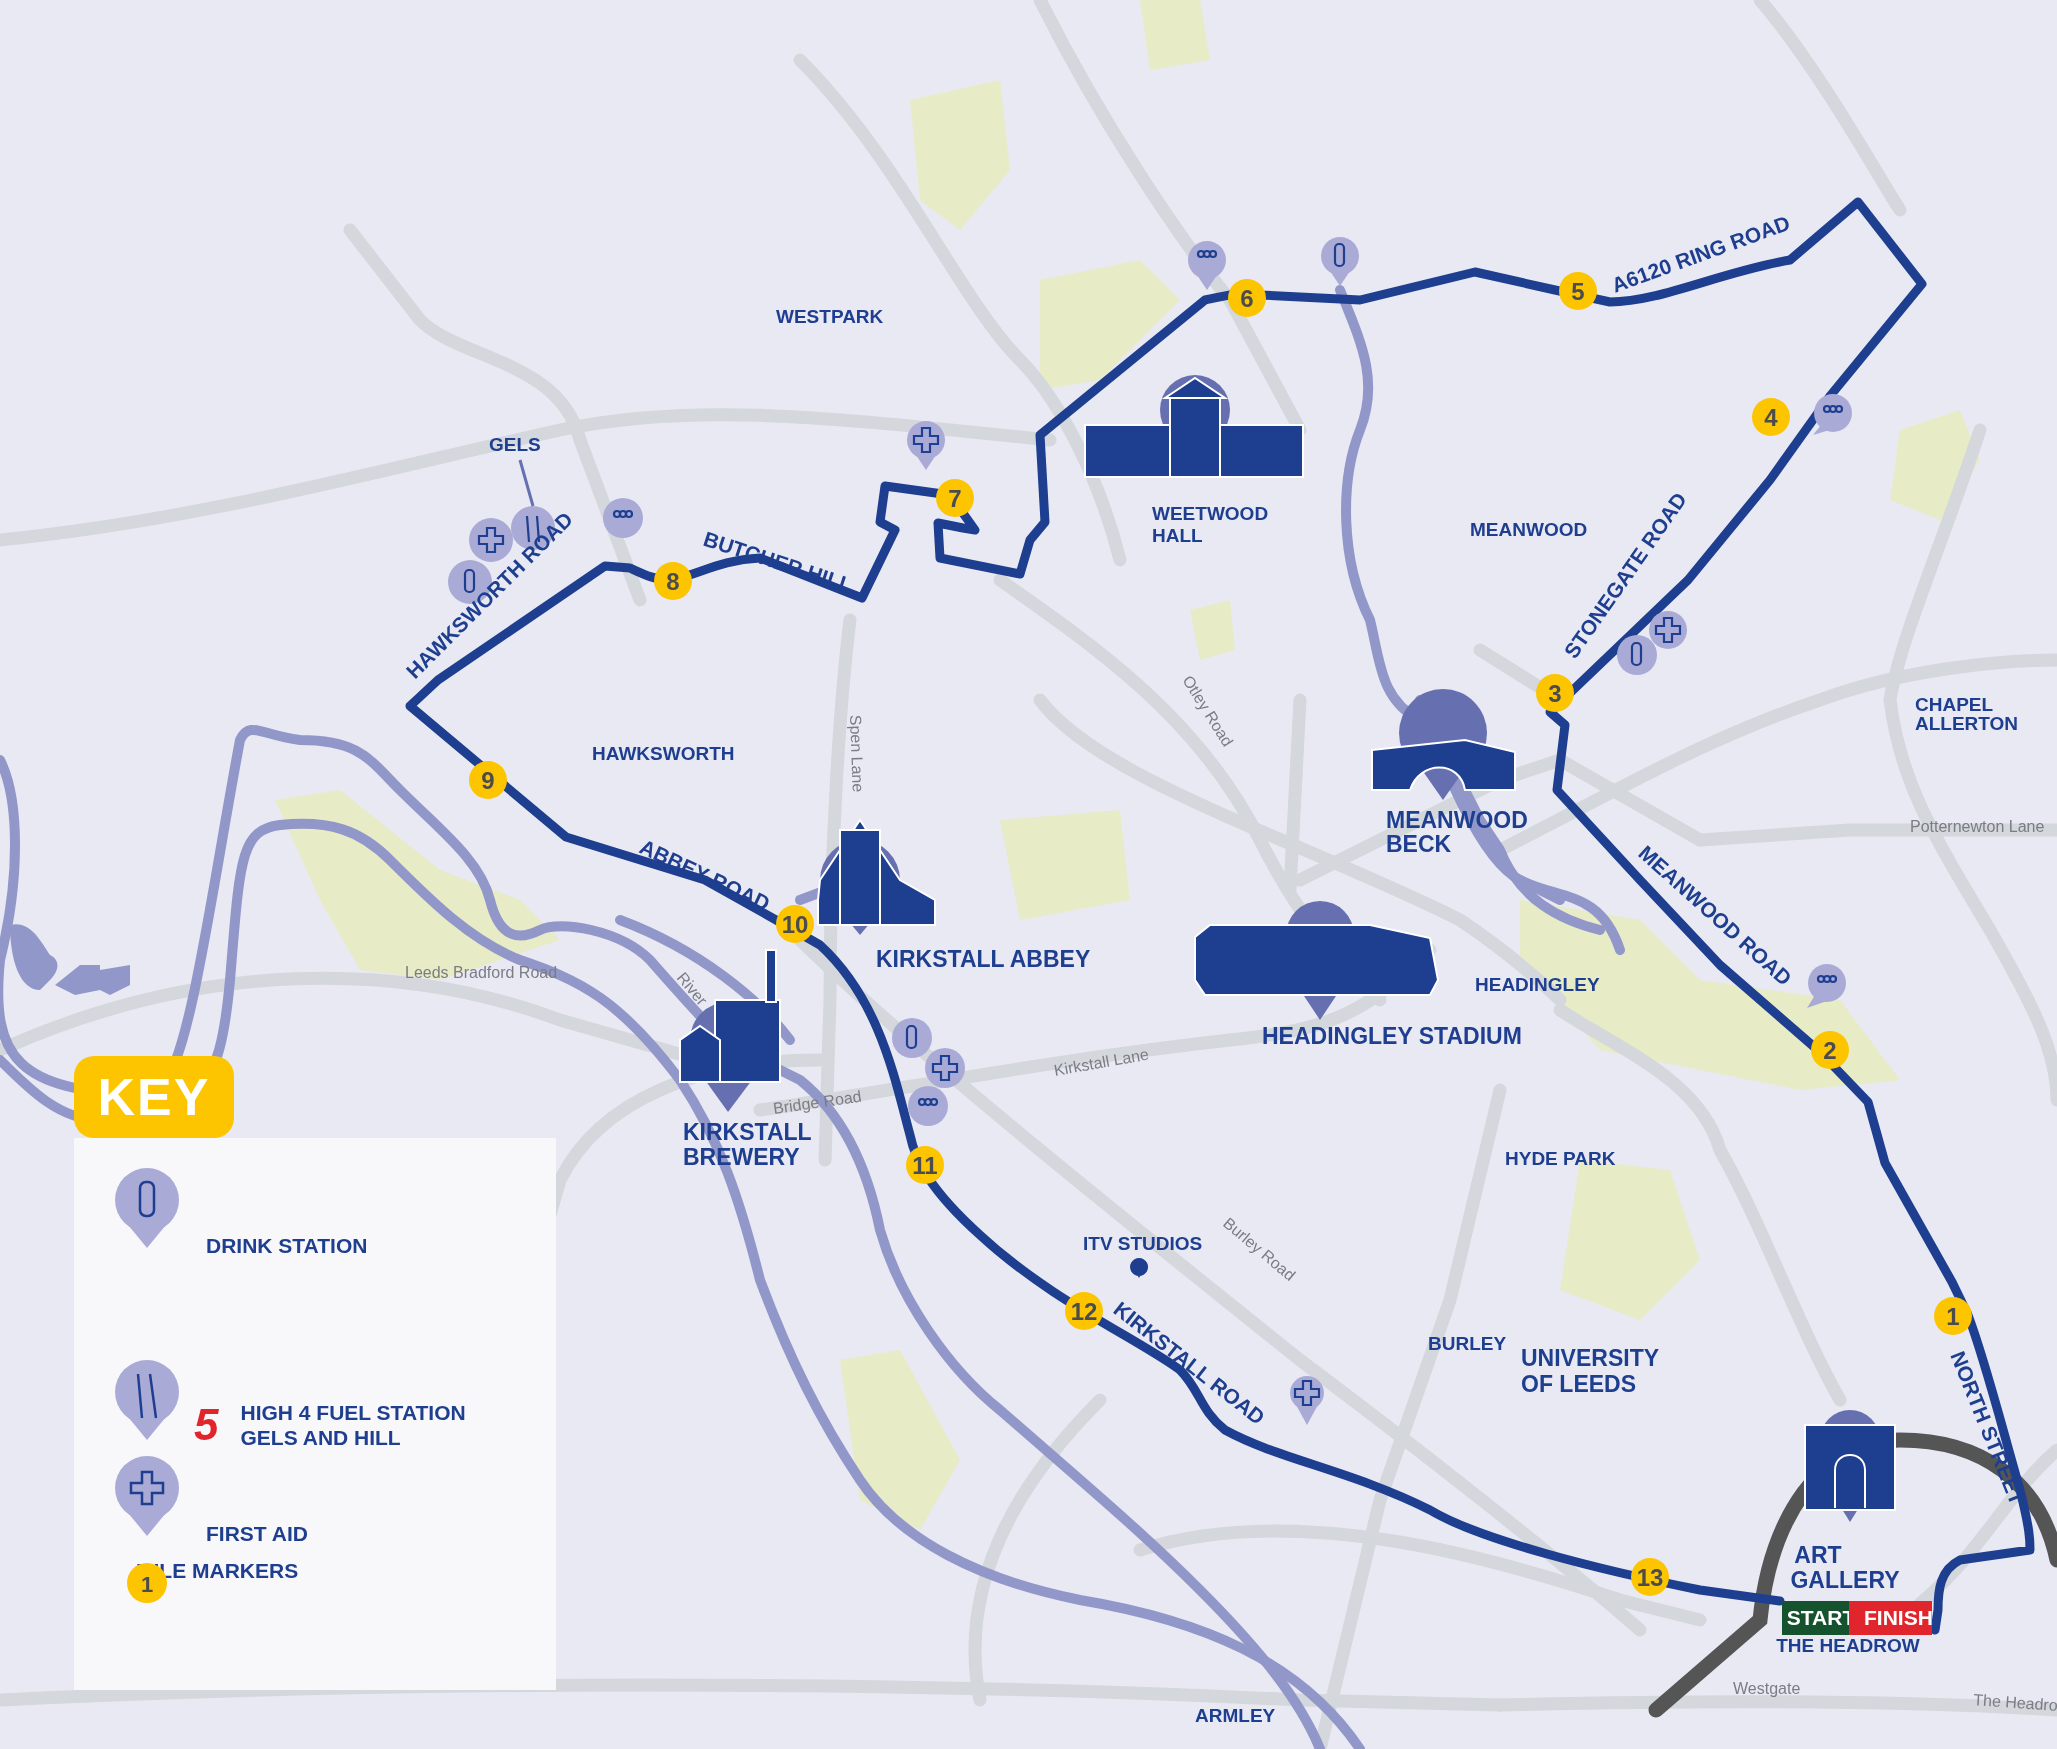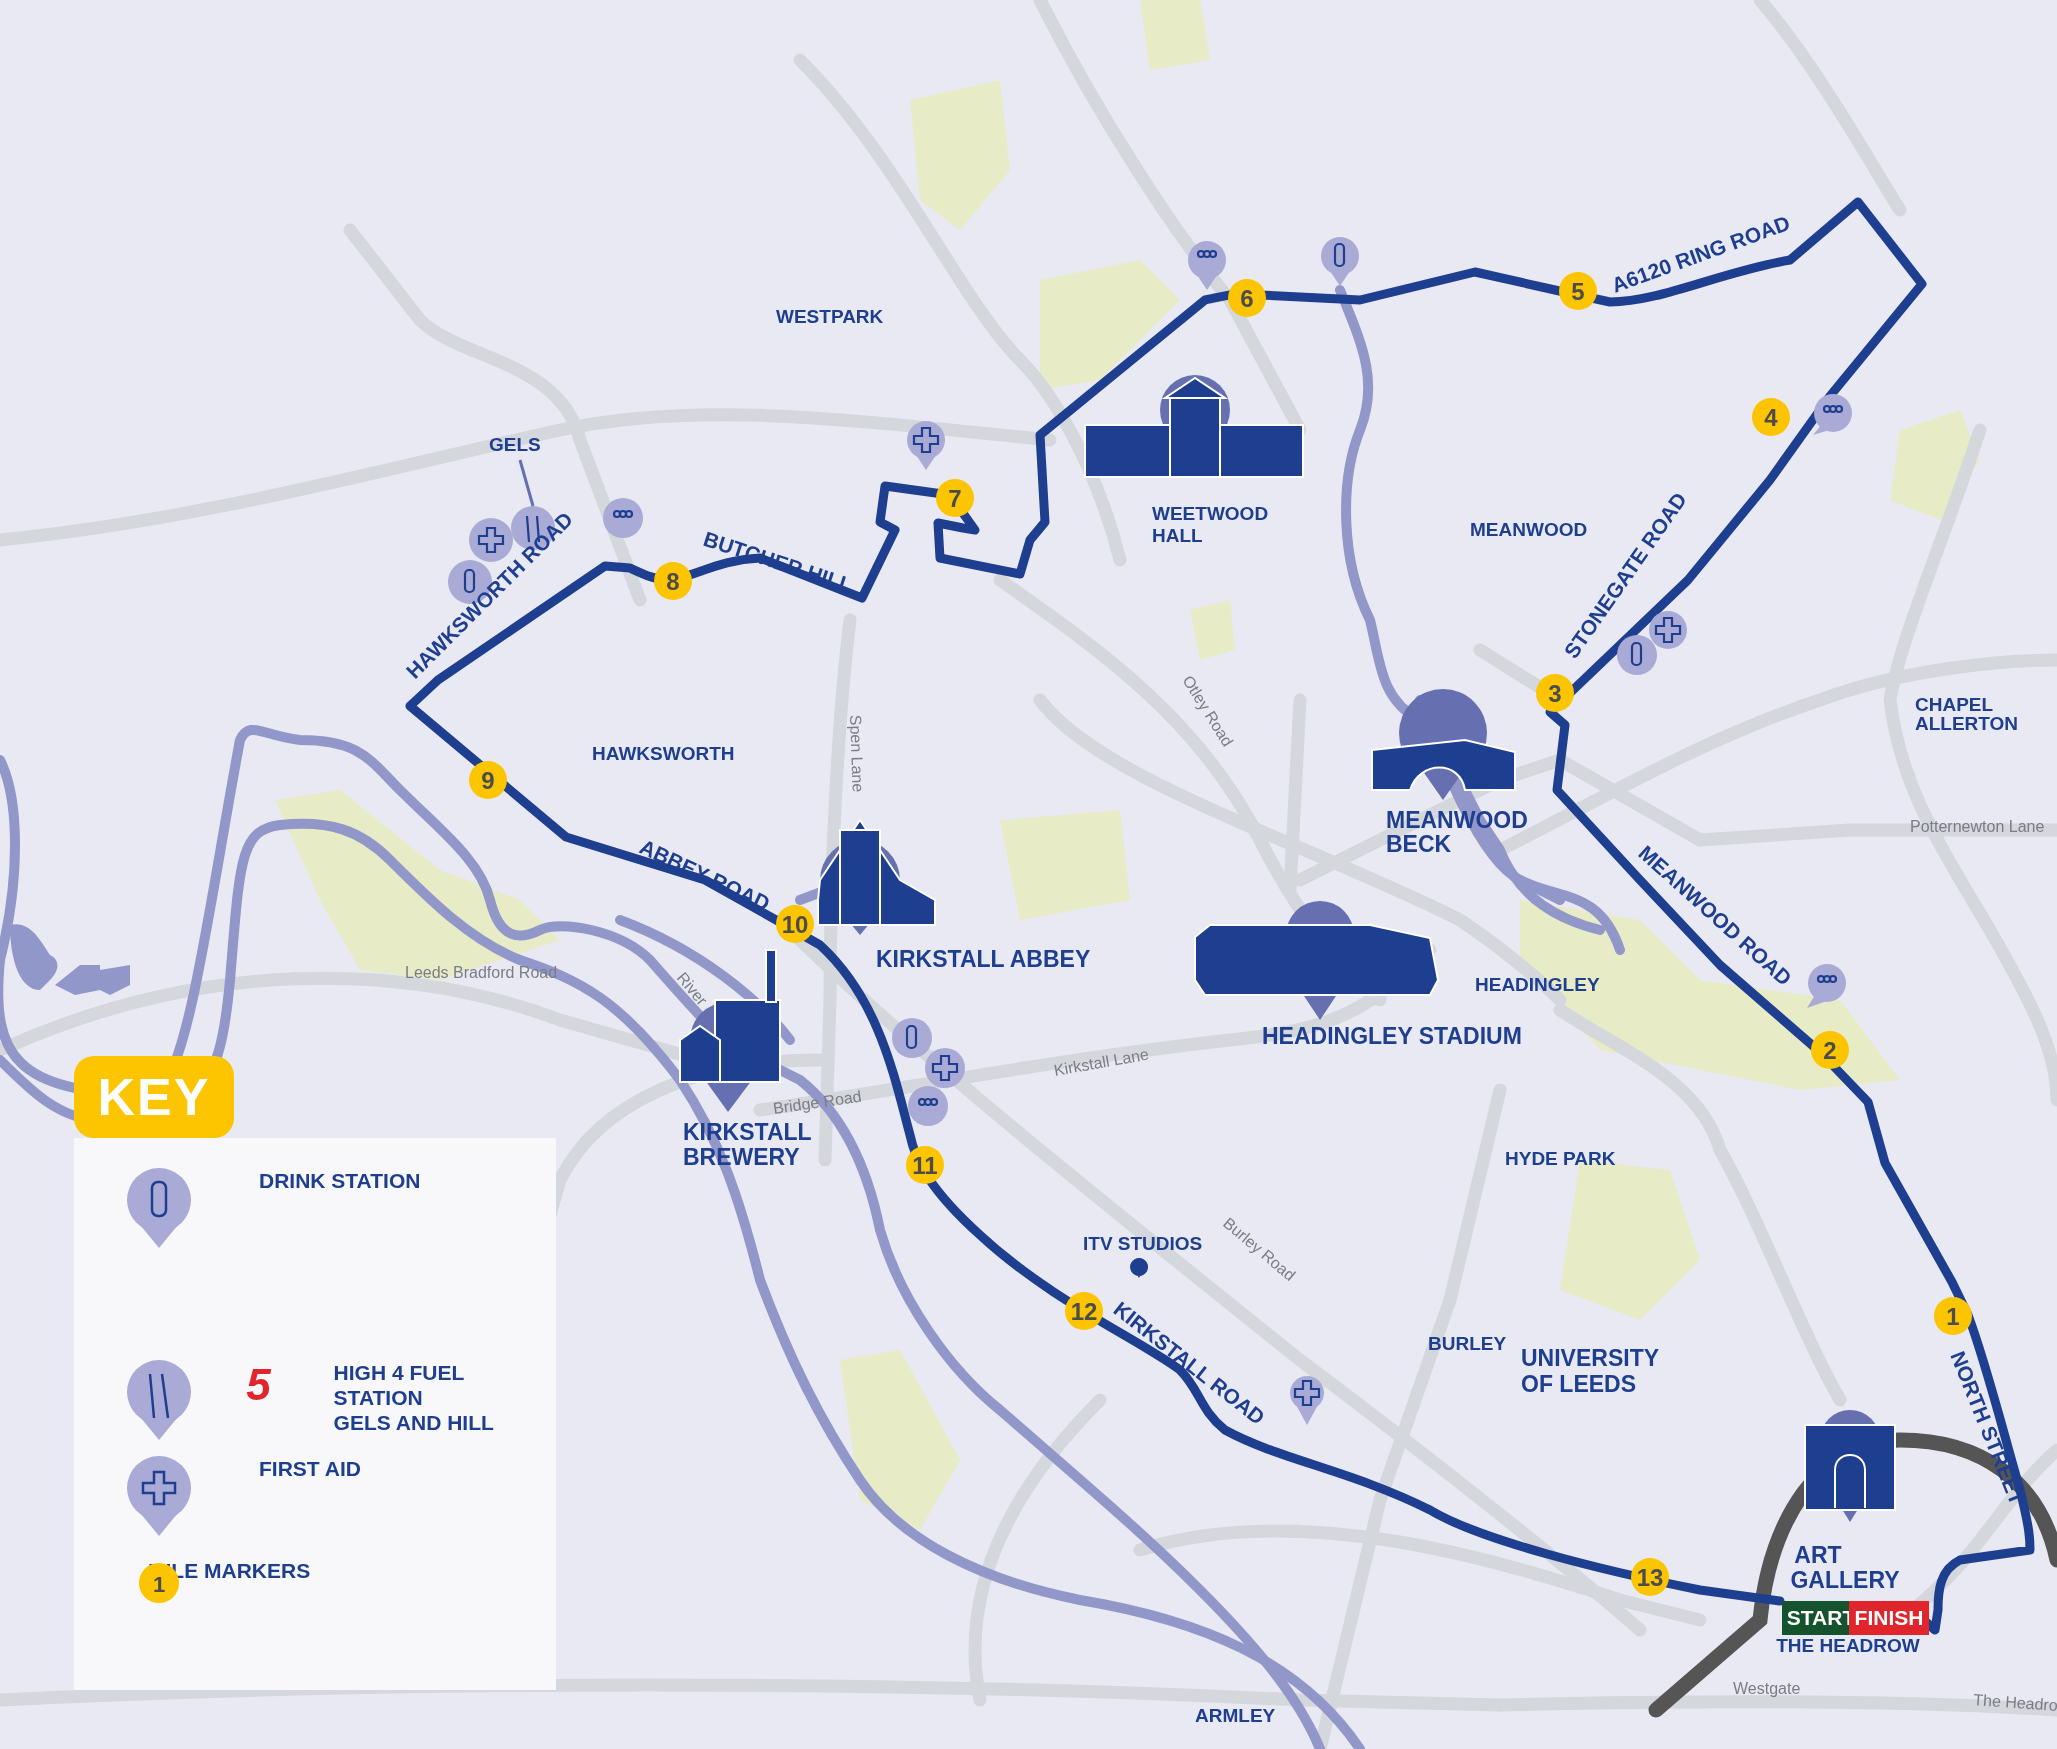--- a/index.html
+++ b/index.html
@@ -15,21 +15,21 @@
   .roadlbl{font-family:"Liberation Sans",sans-serif;fill:#7a7d84;font-size:16px;}
   .routelbl{font-family:"Liberation Sans",sans-serif;font-weight:700;fill:#1e3e8f;font-size:21px;}
   .mile circle{fill:#fcc500;}
   .mile text{font-family:"Liberation Sans",sans-serif;font-weight:700;fill:#4c4c4c;font-size:24px;text-anchor:middle;dominant-baseline:central;}
   .pin{fill:#a9abd6;}
   .pinicon{fill:none;stroke:#1e3e8f;stroke-width:2.2;}
   .landmark-pin{fill:#6670b0;}
   .bld{fill:#1e3e8f;stroke:#fff;stroke-width:2;}
   .key{position:absolute;left:74px;top:1138px;width:482px;height:552px;background:#f8f8fb;}
   .key-title{position:absolute;left:74px;top:1056px;width:160px;height:82px;background:#fcc500;color:#fff;font-weight:900;font-size:52px;line-height:82px;text-align:center;letter-spacing:2px;border-radius:20px;}
-  .key-row{position:absolute;left:52px;display:flex;align-items:flex-start;gap:41px;}
+  .key-row{position:absolute;left:40px;display:flex;align-items:flex-end;}
   .key-label{color:#1e3e8f;font-weight:700;font-size:21px;line-height:25px;}
   .key-icon{width:70px;height:90px;position:relative;}
   .high5{color:#e0262c;font-weight:900;font-size:44px;font-style:italic;margin-right:22px;margin-left:10px;}
   .badge{position:absolute;top:1601px;height:34px;line-height:34px;color:#fff;font-weight:700;font-size:21px;text-align:center;}
 </style>
 </head>
 <body>
 
 <svg width="2057" height="1749" viewBox="0 0 2057 1749">
   <defs>
@@ -322,21 +322,21 @@
     <text class="roadlbl" transform="translate(1055,1076) rotate(-10)">Kirkstall Lane</text>
     <text class="roadlbl" transform="translate(1222,1225) rotate(40)">Burley Road</text>
     <text class="roadlbl" x="1733" y="1694">Westgate</text>
     <text class="roadlbl" transform="translate(1973,1705) rotate(4)">The Headrow</text>
   </g>
 
   <text class="area" font-size="16" x="1848" y="1652" text-anchor="middle">THE HEADROW</text>
 </svg>
 
 <div class="badge" style="left:1782px;width:78px;background:#14532d;">START</div>
-<div class="badge" style="left:1849px;width:80px;background:#e0262c;">FINISH</div>
+<div class="badge" style="left:1849px;width:68px;background:#e0262c;padding-left:15px;">FINISH</div>
 
 <div class="key-title">KEY</div>
 <div class="key">
   <div class="key-row" style="top:30px;">
     <svg class="key-icon" width="70" height="90" style="position:relative">
         <circle cx="33" cy="32" r="32" fill="#a9abd6"></circle>
         <path d="M10,52 L56,52 33,80 Z" fill="#a9abd6"></path>
         <rect x="26" y="14" width="14" height="34" rx="6" fill="none" stroke="#1e3e8f" stroke-width="2.5"></rect>
       </svg>
     <span class="key-label" style="margin-left:22px;">DRINK STATION</span>

